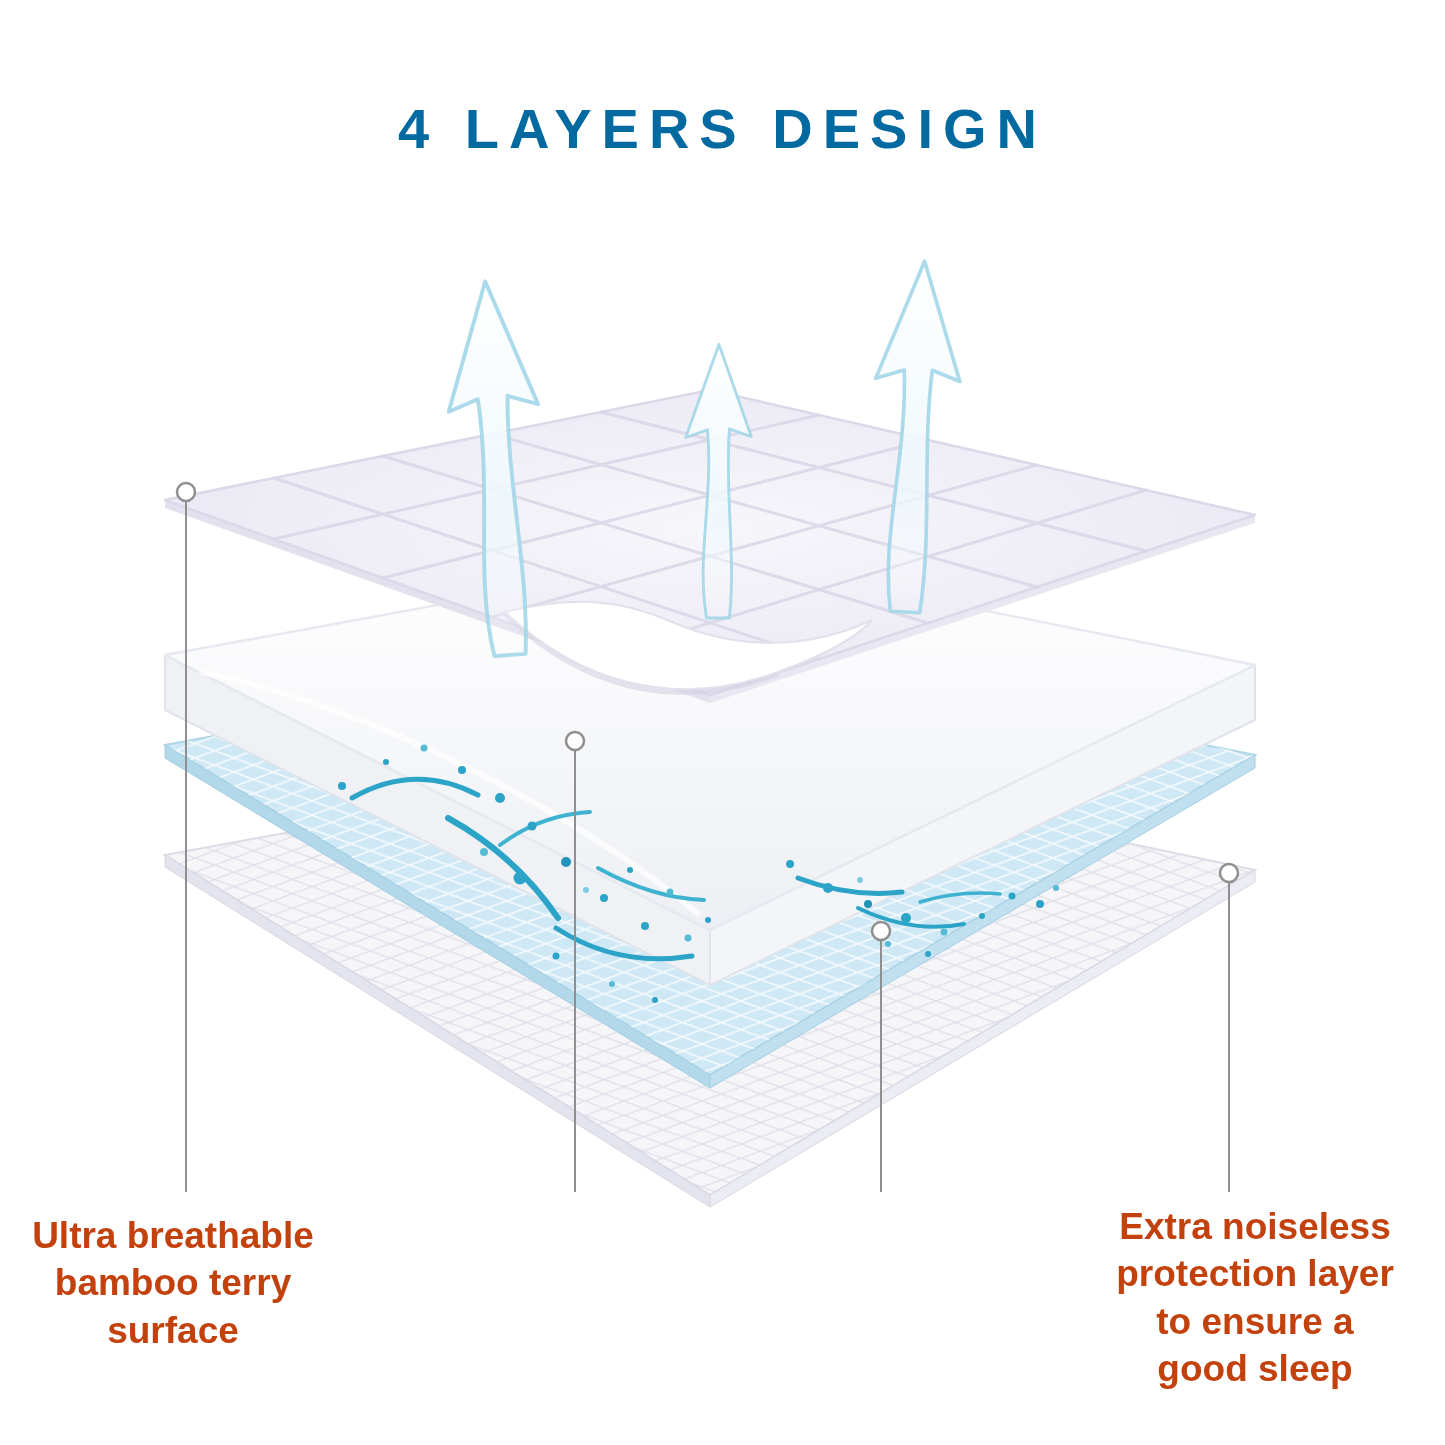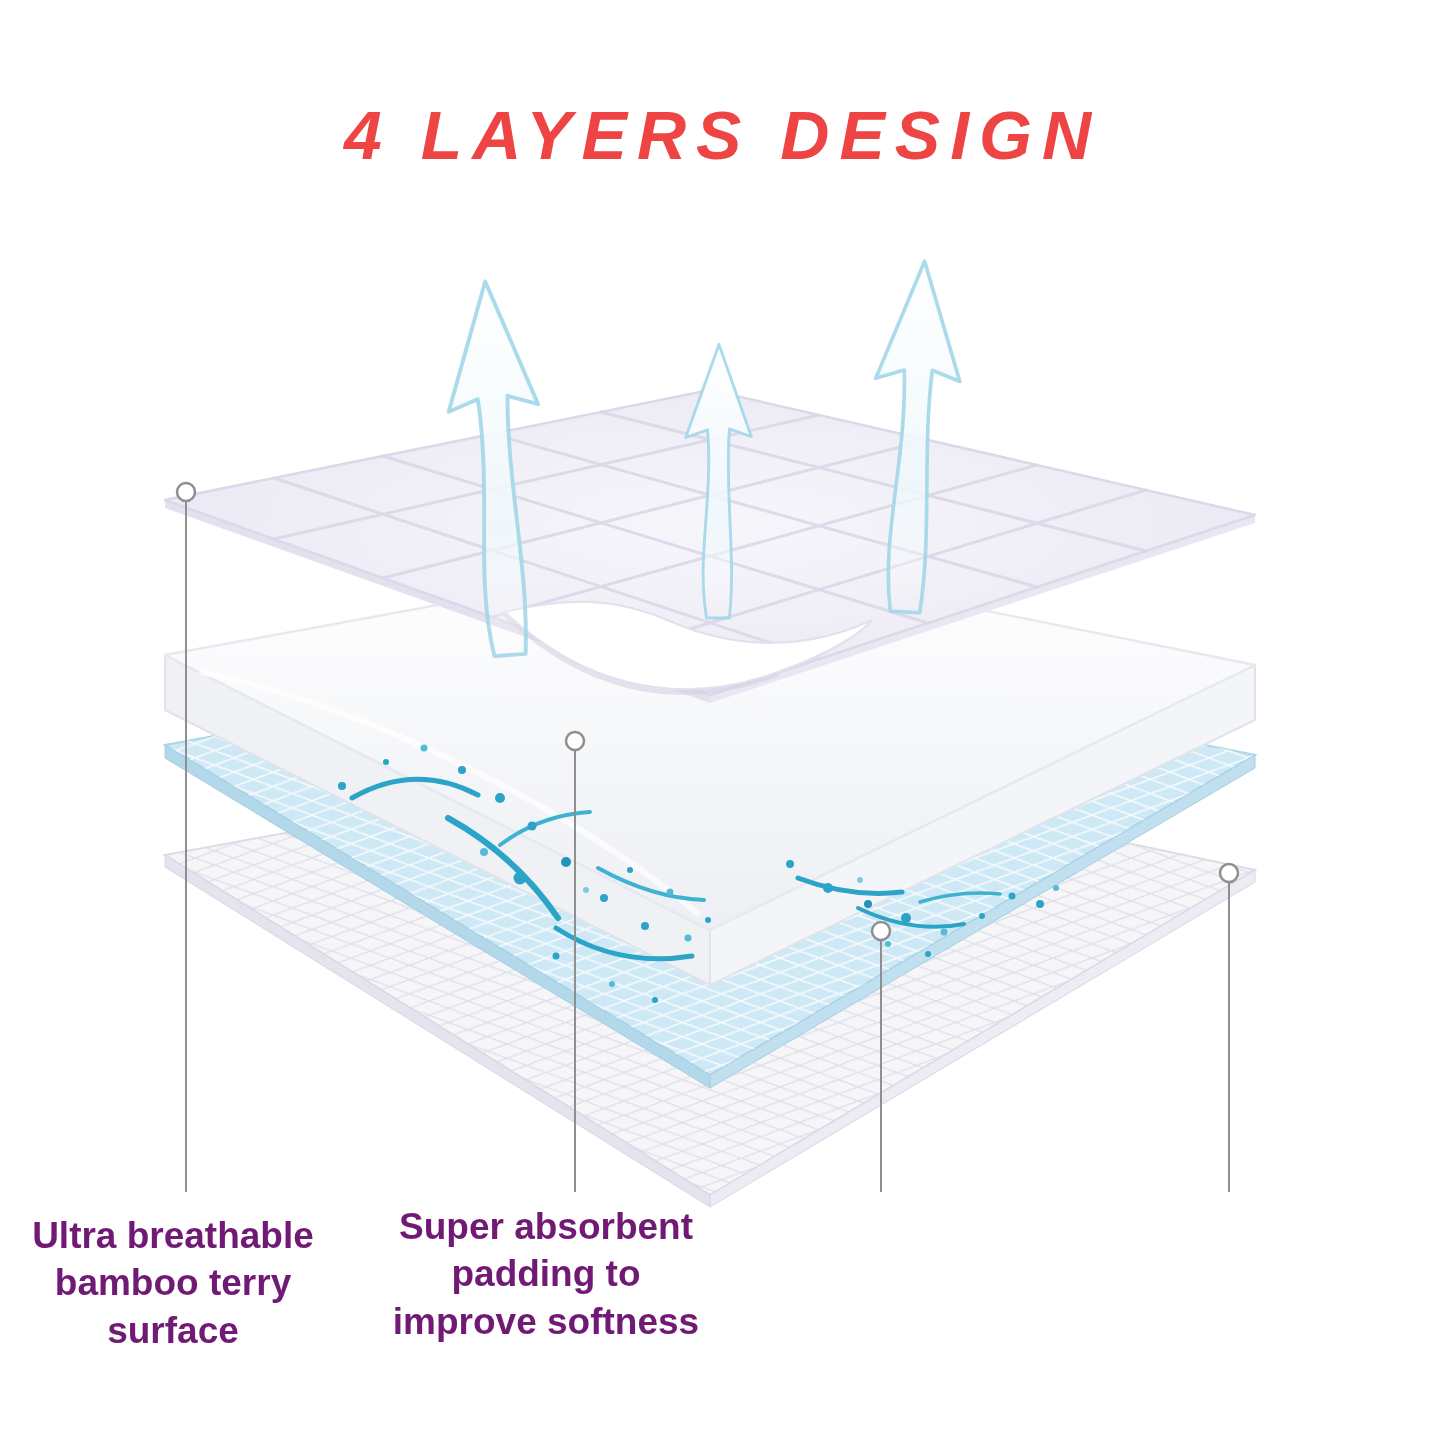--- a/index.html
+++ b/index.html
@@ -1,25 +1,25 @@
 <!DOCTYPE html>
 <html><head>
 <meta charset="utf-8">
 <style>
   html,body { margin:0; padding:0; background:#ffffff; font-family:"Liberation Sans", sans-serif; }
   .page { position:relative; width:1445px; height:1445px; background:#ffffff; overflow:hidden; }
   .title {
     position:absolute; top:96px; left:0; width:100%;
-    text-align:center; font-size:68px; font-weight:600;
-    letter-spacing:10px; color:#ef4444; white-space:nowrap;font-style:italic;
+    text-align:center; font-size:56px; font-weight:600;
+    letter-spacing:10px; color:#0369a1; white-space:nowrap;
   }
   .illustration { position:absolute; top:0; left:0; }
   .layer-label {
     position:absolute; text-align:center; font-size:37px; font-weight:bold;
-    color:#701a75; line-height:1.28; white-space:pre-line;
+    color:#c2410c; line-height:1.28; white-space:pre-line;
   }
   .label-1 { left:12px;   top:1212px; width:322px; }
   .label-2 { left:372px;  top:1203px; width:348px; }
   .label-3 { left:742px;  top:1203px; width:352px; }
   .label-4 { left:1088px; top:1203px; width:334px; }
 </style>
 </head>
 <body>
 
 <div class="page">
@@ -154,17 +154,18 @@
       <g>
         <line x1="1229" y1="882" x2="1229" y2="1192" stroke-width="2"></line>
         <circle cx="1229" cy="873" r="9" fill="#ffffff" stroke-width="2.5"></circle>
       </g>
     </g>
   </svg>
 
   <div class="layer-label label-1">Ultra breathable
 bamboo terry
 surface</div>
-  <div class="layer-label label-2">Super absorbent
-padding to
-improve softness</div>
+  <div class="layer-label label-4">Extra noiseless
+protection layer
+to ensure a
+good sleep</div>
 
 </div>
 
 </body></html>

